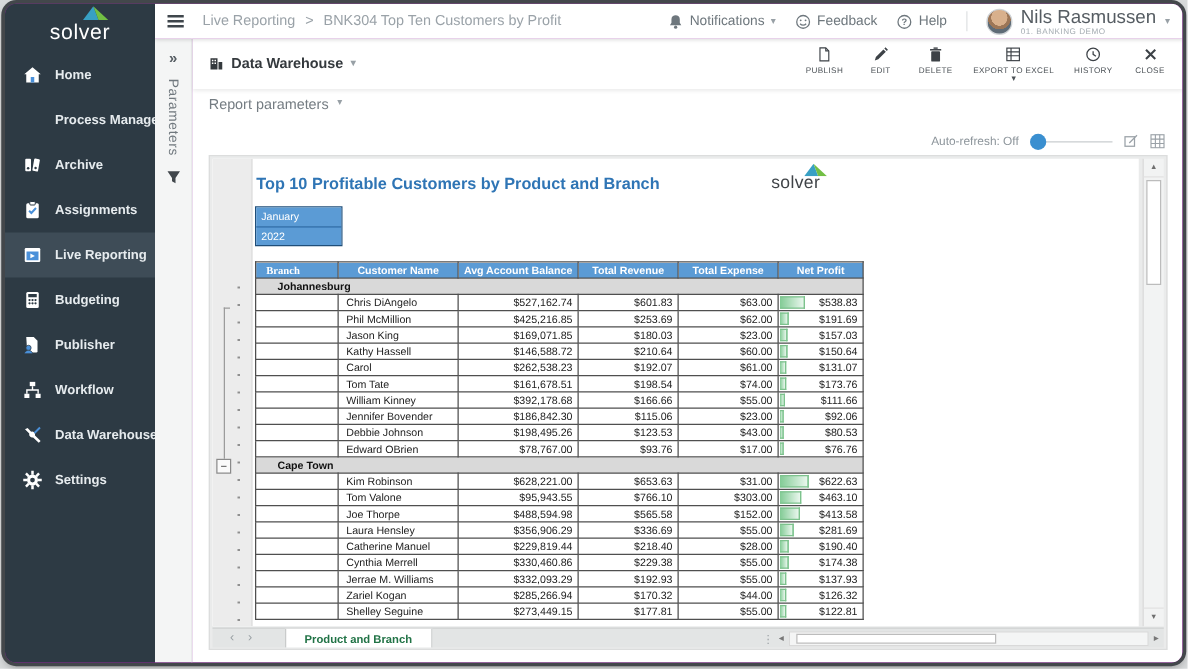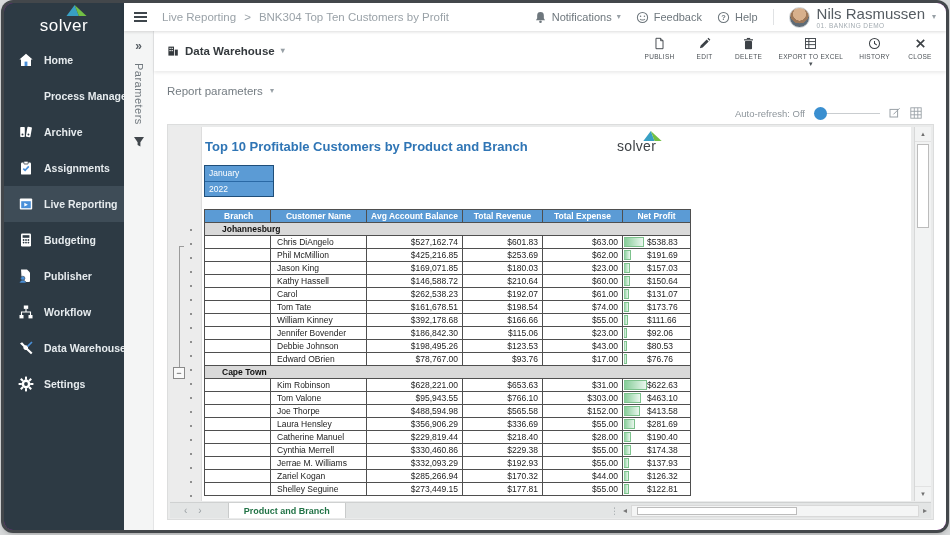--- a/index.html
+++ b/index.html
@@ -46,22 +46,22 @@
   .content{flex:1;display:flex;flex-direction:column;min-width:0;background:#fff;}
   .toolbar{height:40px;display:flex;align-items:center;padding:0 12px 0 13px;box-shadow:0 2px 3px rgba(0,0,0,.08);position:relative;z-index:4;}
   .source{display:flex;align-items:center;gap:6px;font-size:11.5px;color:#34393d;font-weight:700;cursor:pointer;}
   .source svg{width:12px;height:12px;display:block;}
   .tb-actions{margin-left:auto;display:flex;align-items:flex-start;gap:16px;}
   .tb-btn{display:flex;flex-direction:column;align-items:center;gap:3px;cursor:pointer;min-width:28px;}
   .tb-icon{height:13px;color:#3d4247;display:flex;}
   .tb-icon svg{width:13px;height:13px;display:block;}
   .tb-label{font-size:6.5px;color:#4c5257;letter-spacing:.3px;font-weight:500;white-space:nowrap;}
   .tb-chev{font-size:7px;color:#4c5257;line-height:2px;}
-  .rp-row{height:26px;margin-top:7px;display:flex;align-items:center;padding-left:13px;gap:7px;color:#747c82;font-size:11.5px;cursor:pointer;}
-  .ar-row{height:18px;display:flex;align-items:center;justify-content:flex-end;padding-right:24px;gap:9px;font-size:9.5px;color:#8d959b;}
+  .rp-row{height:26px;margin-top:7px;display:flex;align-items:flex-start;padding-left:13px;gap:7px;color:#747c82;font-size:11.5px;cursor:pointer;}
+  .ar-row{height:18px;display:flex;align-items:center;justify-content:flex-end;padding-right:14px;gap:9px;font-size:9.5px;color:#8d959b;}
   .slider{position:relative;width:66px;height:13px;cursor:pointer;flex:none;}
   .slider-track{position:absolute;left:0;right:0;top:6px;height:1.5px;background:#c9cdd0;}
   .slider-knob{position:absolute;left:0;top:0;width:13px;height:13px;border-radius:50%;background:#3a8fd0;}
   .ar-ic{width:12px;height:12px;color:#9aa1a7;cursor:pointer;}
   .ar-ic svg{width:12px;height:12px;display:block;}
   
   .viewer{flex:1;margin:2px 12px 10px 13px;position:relative;background:#eaebeb;border:1px solid #dcdddd;min-height:0;}
   .page{position:absolute;left:2px;top:2px;right:22px;bottom:18px;background:#fff;overflow:hidden;}
   .gutter{position:absolute;left:0;top:0;bottom:0;width:32px;background:#ececec;border-right:1px solid #ddd;}
   .g-line{position:absolute;left:9px;top:119px;width:1px;height:122px;background:#9b9b9b;}
@@ -73,26 +73,26 @@
   .r-title{position:absolute;left:35px;top:12px;font-size:13px;font-weight:700;color:#2f75b5;white-space:nowrap;}
   .r-logo{position:absolute;left:447px;top:10px;}
   .r-logo-text{font-size:14px;color:#3f4347;letter-spacing:.3px;}
   .r-logo-tri{position:absolute;top:-6px;left:26px;width:19px;height:10px;}
   .period{position:absolute;left:34px;top:38px;width:70px;border:1.5px solid #1f4e79;}
   .period-cell{height:15px;background:#5b9bd5;color:#fff;font-weight:400;font-size:8.5px;line-height:15px;padding-left:4px;}
   .period-cell + .period-cell{border-top:1px solid #2a69a5;}
   .r-table{position:absolute;left:34px;top:82px;border-collapse:collapse;table-layout:fixed;width:486px;}
   .r-table th,.r-table td{border:1px solid #4f4f4f;overflow:hidden;white-space:nowrap;}
   .r-table th{background:#5b9bd5;color:#fff;font-size:8.5px;font-weight:700;height:13px;text-align:center;padding:0 2px;}
-  .r-table th.left{text-align:left;padding-left:19px;}
+  .r-table th.left{text-align:left;padding-left:8px;font-family:Liberation Serif, serif;}
   .r-table td{height:13px;font-size:8.5px;color:#1c1c1c;padding:0 4px 0 3px;}
   .r-table tr.sec td{background:#d9d9d9;font-weight:700;text-align:left;padding-left:17px;color:#111;}
   .r-table td.name{padding-left:6px;}
   .r-table td.num{text-align:right;}
-  .r-table td.profit{position:relative;text-align:left;padding-left:24px;}
+  .r-table td.profit{position:relative;text-align:right;padding-left:24px;}
   .bar{position:absolute;left:1px;top:1px;bottom:1px;background:linear-gradient(90deg,#82cb95,#eaf7ee);border:1px solid #7dc28d;border-left:none;}
   .pval{position:relative;}
   
   .vscroll{position:absolute;top:2px;right:2px;bottom:18px;width:17px;background:#f2f3f3;border-left:1px solid #d7d8d8;}
   .vs-btn{position:absolute;left:0;right:0;height:15px;color:#6f6f6f;font-size:6px;text-align:center;line-height:15px;cursor:pointer;}
   .vs-up{top:0;border-bottom:1px solid #e2e2e2;}
   .vs-down{bottom:0;border-top:1px solid #e2e2e2;}
   .vs-thumb{position:absolute;left:2px;right:2px;top:17px;height:84px;background:#fff;border:1px solid #bcbcbc;cursor:grab;}
   .btmbar{position:absolute;left:2px;right:2px;bottom:1px;height:16px;background:#e3e5e5;border-top:1px solid #cfd1d1;display:flex;align-items:center;}
   .nav-arrows{display:flex;gap:11px;margin-left:14px;color:#9aa0a4;font-size:10px;line-height:12px;}

